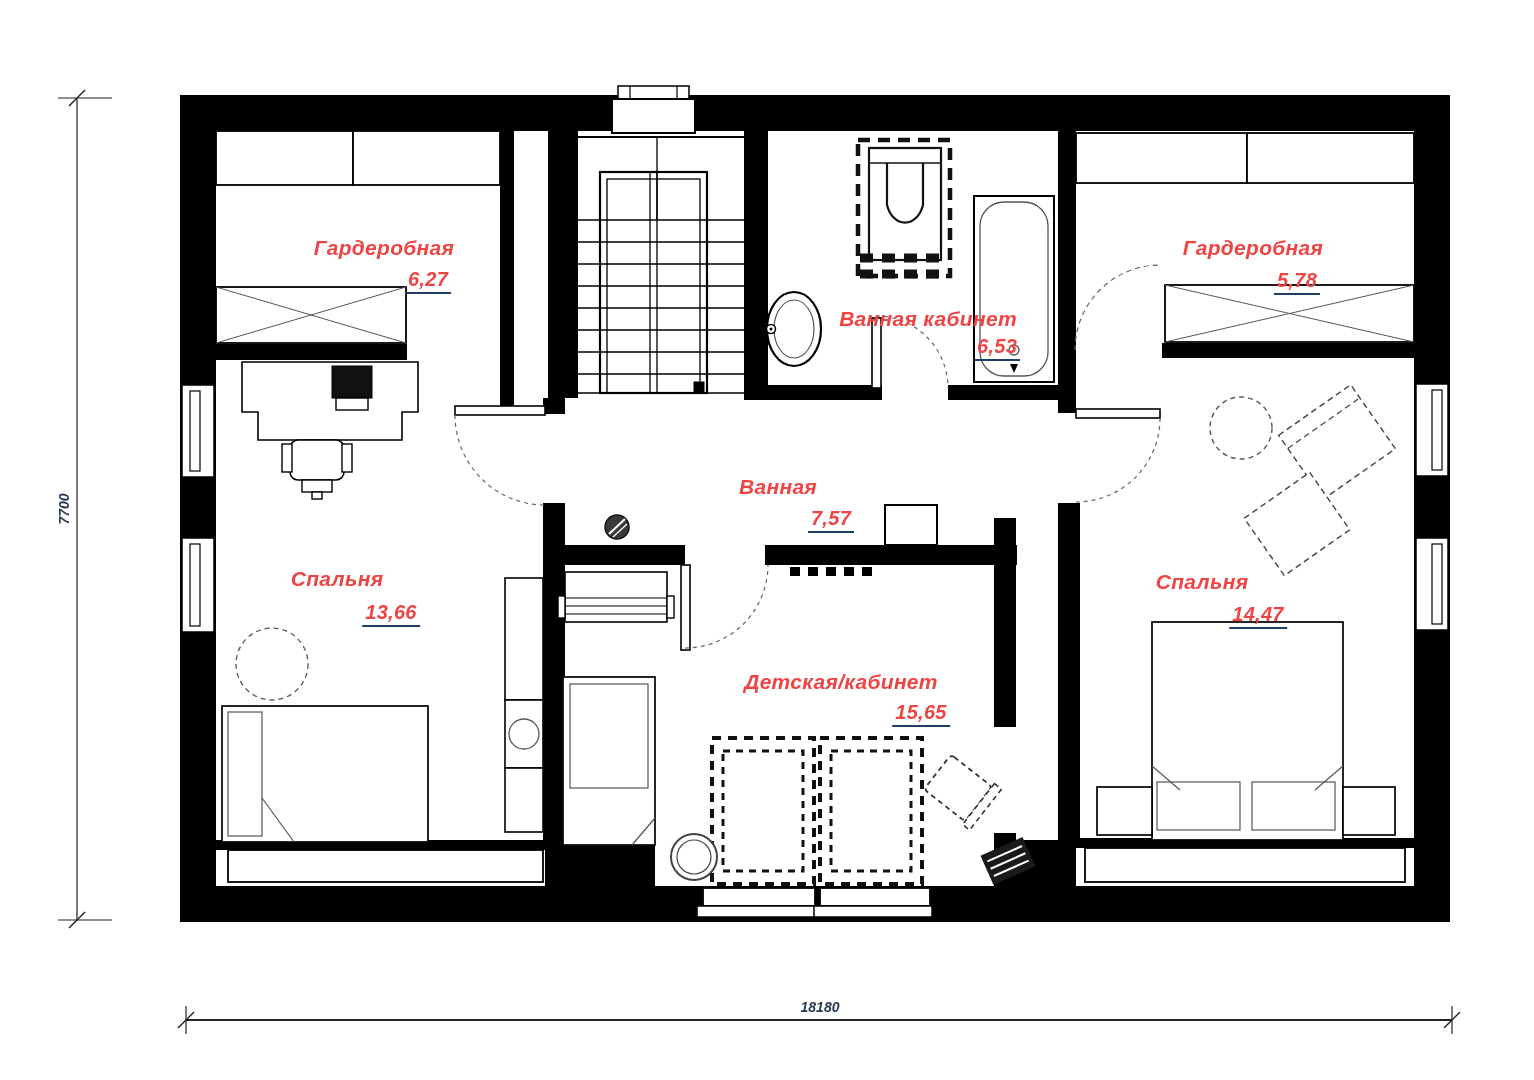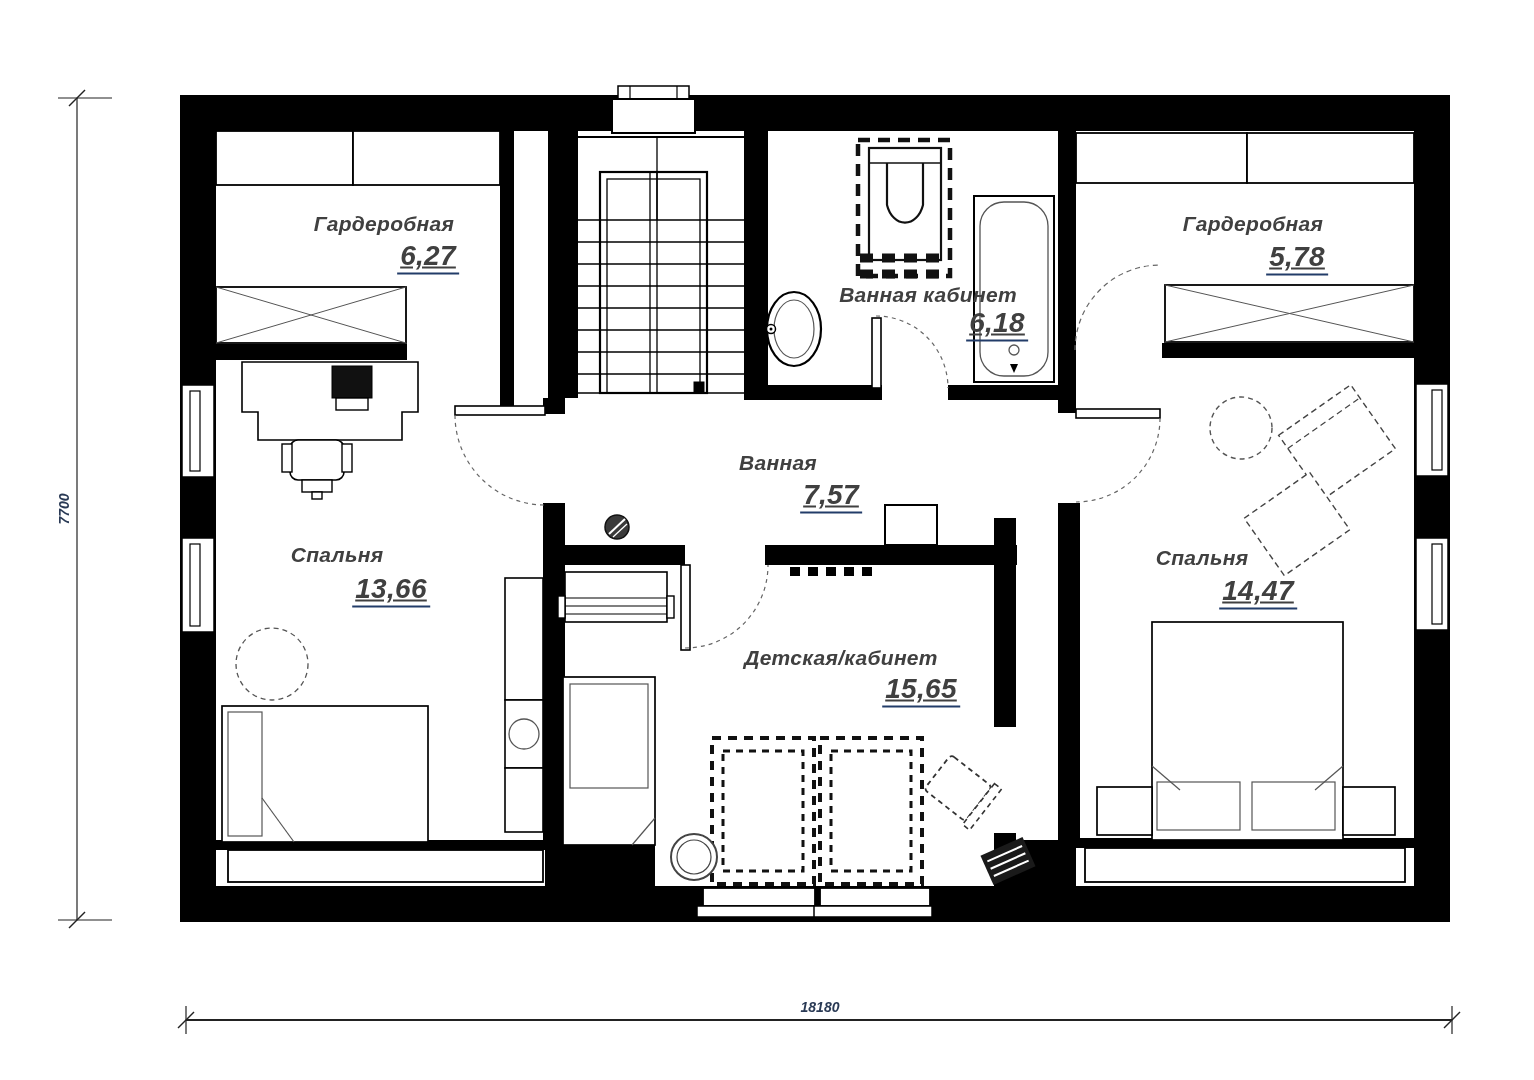--- a/index.html
+++ b/index.html
@@ -1,22 +1,22 @@
 <!DOCTYPE html>
 <html><head>
 <meta charset="utf-8">
 <style>
   html,body{margin:0;padding:0;background:#fff;}
   body{width:1534px;height:1080px;font-family:"Liberation Sans",sans-serif;}
   .plan{position:relative;width:1534px;height:1080px;background:#ffffff;overflow:hidden;}
   .plan svg{position:absolute;left:0;top:0;}
-  .lbl{position:absolute;transform:translate(-50%,-50%);color:#404040;font-style:italic;
-       font-weight:700;white-space:nowrap;letter-spacing:.3px;z-index:5;}
+  .lbl{position:absolute;transform:translate(-50%,-50%);color:#ef4444;font-style:italic;
+       font-weight:700;white-space:nowrap;letter-spacing:.3px;z-index:5;margin-top:24px;}
   .room-name{font-size:21px;}
-  .room-area{font-size:28px;border-bottom:2px solid #223c69;padding:0 3px 1px 3px;text-decoration:underline;}
+  .room-area{font-size:20px;border-bottom:2px solid #223c69;padding:0 3px 1px 3px;}
   .dim{position:absolute;color:#2a3a55;font-style:italic;font-weight:600;font-size:14px;z-index:5;}
   .dim-left{transform:translate(-50%,-50%) rotate(-90deg);}
   .dim-bottom{transform:translate(-50%,-50%);}
 </style>
 </head>
 <body>
 
 <div class="plan">
 
 <svg width="1534" height="1080" viewBox="0 0 1534 1080">
@@ -284,21 +284,21 @@
       <line x1="178" y1="1028" x2="194" y2="1012" stroke-width="1.4"></line>
       <line x1="1444" y1="1028" x2="1460" y2="1012" stroke-width="1.4"></line>
     </g>
   </g>
 </svg>
 
   <div class="lbl room-name" style="left:384px;top:224px">Гардеробная</div>
   <div class="lbl room-area" style="left:428px;top:257px">6,27</div>
 
   <div class="lbl room-name" style="left:928px;top:295px">Ванная кабинет</div>
-  <div class="lbl room-area" style="left:997px;top:324px">6,18</div>
+  <div class="lbl room-area" style="left:997px;top:324px">6,53</div>
 
   <div class="lbl room-name" style="left:1253px;top:224px">Гардеробная</div>
   <div class="lbl room-area" style="left:1297px;top:258px">5,78</div>
 
   <div class="lbl room-name" style="left:778px;top:463px">Ванная</div>
   <div class="lbl room-area" style="left:831px;top:496px">7,57</div>
 
   <div class="lbl room-name" style="left:337px;top:555px">Спальня</div>
   <div class="lbl room-area" style="left:391px;top:590px">13,66</div>
 

